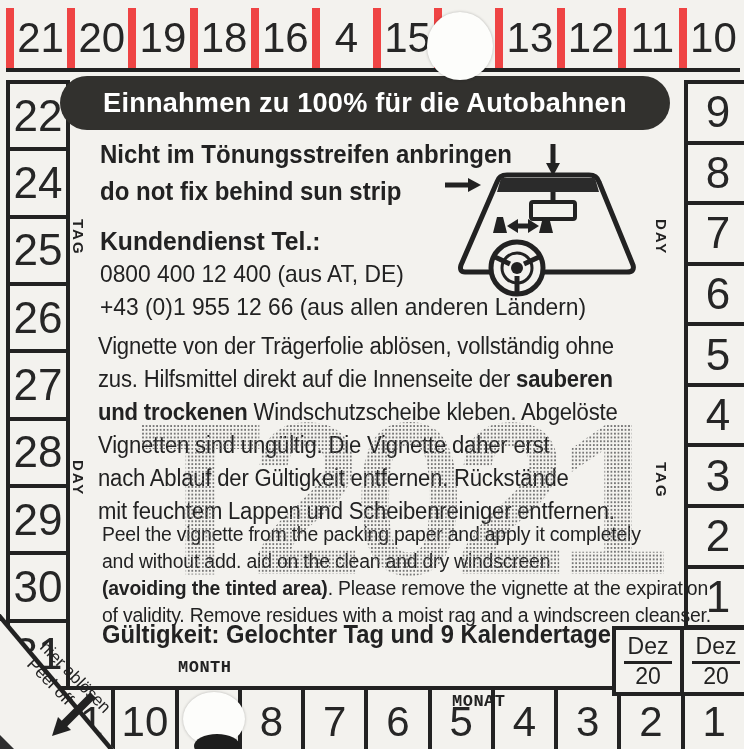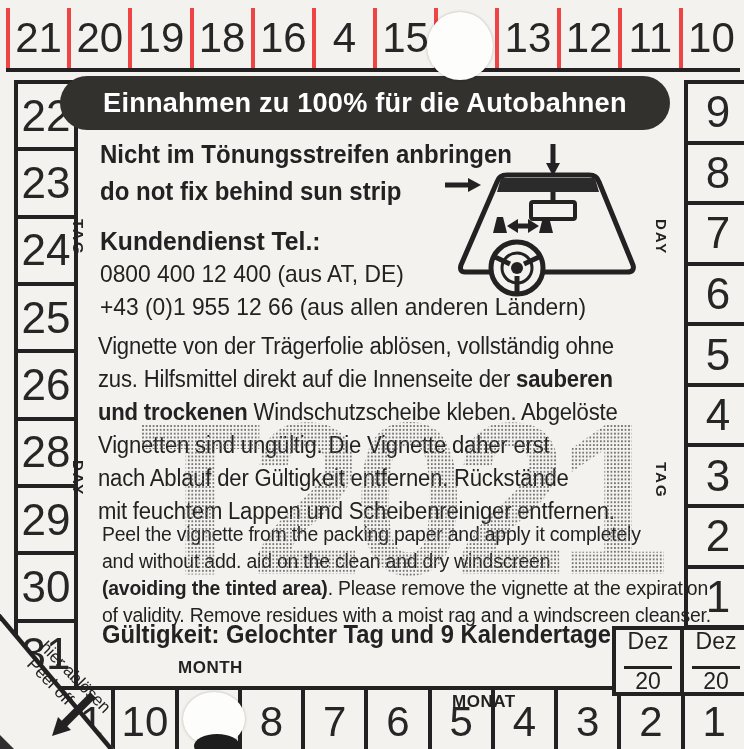--- a/index.html
+++ b/index.html
@@ -6,42 +6,42 @@
   .sheet{
     position:relative;width:744px;height:749px;overflow:hidden;
     background:#f3f2ee;
     font-family:"Liberation Sans","DejaVu Sans",sans-serif;
     color:#222;
   }
   
   .cell{display:flex;align-items:center;justify-content:center;color:#262626;}
   .num{font-size:42px;line-height:1;}
   .trow{position:absolute;left:6px;top:8px;width:734px;height:60px;display:flex;border-bottom:4px solid #222;}
-  .trow .cell{flex:1;border-left:4px solid #ef4444;}
-  .lcol{position:absolute;left:6px;top:80px;width:56px;height:606px;display:flex;flex-direction:column;border-left:4px solid #222;border-right:4px solid #222;border-top:4px solid #222;margin-left:8px;}
+  .trow .cell{flex:1;border-left:8px solid #ef4444;}
+  .lcol{position:absolute;left:6px;top:80px;width:56px;height:606px;display:flex;flex-direction:column;border-left:4px solid #222;border-right:4px solid #222;border-top:4px solid #222;}
   .lcol .cell{flex:1;border-bottom:4px solid #222;font-size:44px;}
   .rcol{position:absolute;left:684px;top:80px;width:60px;height:545px;display:flex;flex-direction:column;border-left:4px solid #222;border-top:4px solid #222;}
   .rcol .cell{flex:1;border-bottom:4px solid #222;font-size:44px;}
   .brow{position:absolute;left:48px;top:686px;width:696px;height:63px;display:flex;border-top:4px solid #222;}
   .brow .cell{flex:1;border-left:4px solid #222;}
   
   .banner{
     position:absolute;left:60px;top:76px;width:610px;height:54px;border-radius:27px;
     background:#32312e;display:flex;align-items:center;justify-content:center;z-index:2;
   }
   .banner span{color:#fff;font-weight:bold;font-size:28px;letter-spacing:.2px;transform:scaleX(.97);white-space:nowrap;}
   
   .txt{position:absolute;left:100px;transform-origin:left top;white-space:pre-line;z-index:2;}
   .warn{font-weight:bold;font-size:25px;transform:scaleX(.96);white-space:nowrap;}
   .svc-t{font-weight:bold;font-size:26px;transform:scaleX(.95);white-space:nowrap;}
   .svc-l{font-size:24px;transform:scaleX(.95);white-space:nowrap;}
   .para-de{left:98px;top:330px;font-size:23px;line-height:33px;letter-spacing:-.2px;transform:scaleX(.96);}
   .para-en{left:102px;top:521px;font-size:20px;line-height:27px;letter-spacing:-.2px;transform:scaleX(.97);}
   .validity{left:102px;top:620px;font-weight:bold;font-size:25px;transform:scaleX(.95);white-space:nowrap;}
-  .mlabel{position:absolute;font-weight:bold;font-size:17px;letter-spacing:.5px;z-index:2;}
+  .mlabel{position:absolute;font-weight:bold;font-size:17px;letter-spacing:.5px;z-index:2;font-family:Liberation Mono, monospace;}
   
   .wm{
     position:absolute;left:118px;top:378px;width:562px;height:240px;z-index:3;
     display:flex;align-items:center;justify-content:center;
     font-size:205px;font-weight:bold;letter-spacing:-10px;line-height:1;
     transform:scale(.98,1.06);color:rgba(105,105,105,.46);pointer-events:none;
   }
   @supports (-webkit-background-clip: text){
     .wm{
       color:transparent;-webkit-text-fill-color:transparent;
@@ -49,21 +49,21 @@
       background-size:3.6px 3.6px;
       -webkit-background-clip:text;background-clip:text;opacity:.82;
     }
   }
   
   .vlab{position:absolute;writing-mode:vertical-rl;font-weight:bold;font-size:15px;letter-spacing:2px;color:#222;z-index:2;}
   
   .dez{position:absolute;left:612px;top:626px;width:132px;height:62px;display:flex;border:4px solid #222;z-index:2;background:#f3f2ee;}
   .dezcell{flex:1;display:flex;flex-direction:column;align-items:center;justify-content:center;font-size:23px;line-height:1.05;}
   .dezcell + .dezcell{border-left:4px solid #222;}
-  .dez-m{border-bottom:3px solid #222;padding:0 4px 12px;}
+  .dez-m{border-bottom:3px solid #222;padding:0 4px 2px;}
   
   .hole{position:absolute;border-radius:50%;background:#fdfdfb;z-index:5;box-shadow:0 0 3px rgba(0,0,0,.25);}
   .hole-top{left:427px;top:12px;width:66px;height:68px;}
   .hole-bottom{left:183px;top:692px;width:62px;height:54px;}
   .hole-shadow{position:absolute;left:194px;top:734px;width:46px;height:24px;border-radius:50%;background:#1d1d1d;z-index:6;}
   
   .corner{position:absolute;left:0;top:598px;z-index:8;}
   .shield{position:absolute;left:435px;top:138px;z-index:2;}
 </style>
 </head>
@@ -81,24 +81,24 @@
     <div class="cell num">15</div>
     <div class="cell num"></div>
     <div class="cell num">13</div>
     <div class="cell num">12</div>
     <div class="cell num">11</div>
     <div class="cell num">10</div>
   </div>
 
   <div class="lcol">
     <div class="cell">22</div>
-    <div class="cell">23</div>
     <div class="cell">24</div>
     <div class="cell">25</div>
     <div class="cell">26</div>
+    <div class="cell">27</div>
     <div class="cell">28</div>
     <div class="cell">29</div>
     <div class="cell">30</div>
     <div class="cell">31</div>
   </div>
 
   <div class="rcol">
     <div class="cell">9</div>
     <div class="cell">8</div>
     <div class="cell">7</div>

